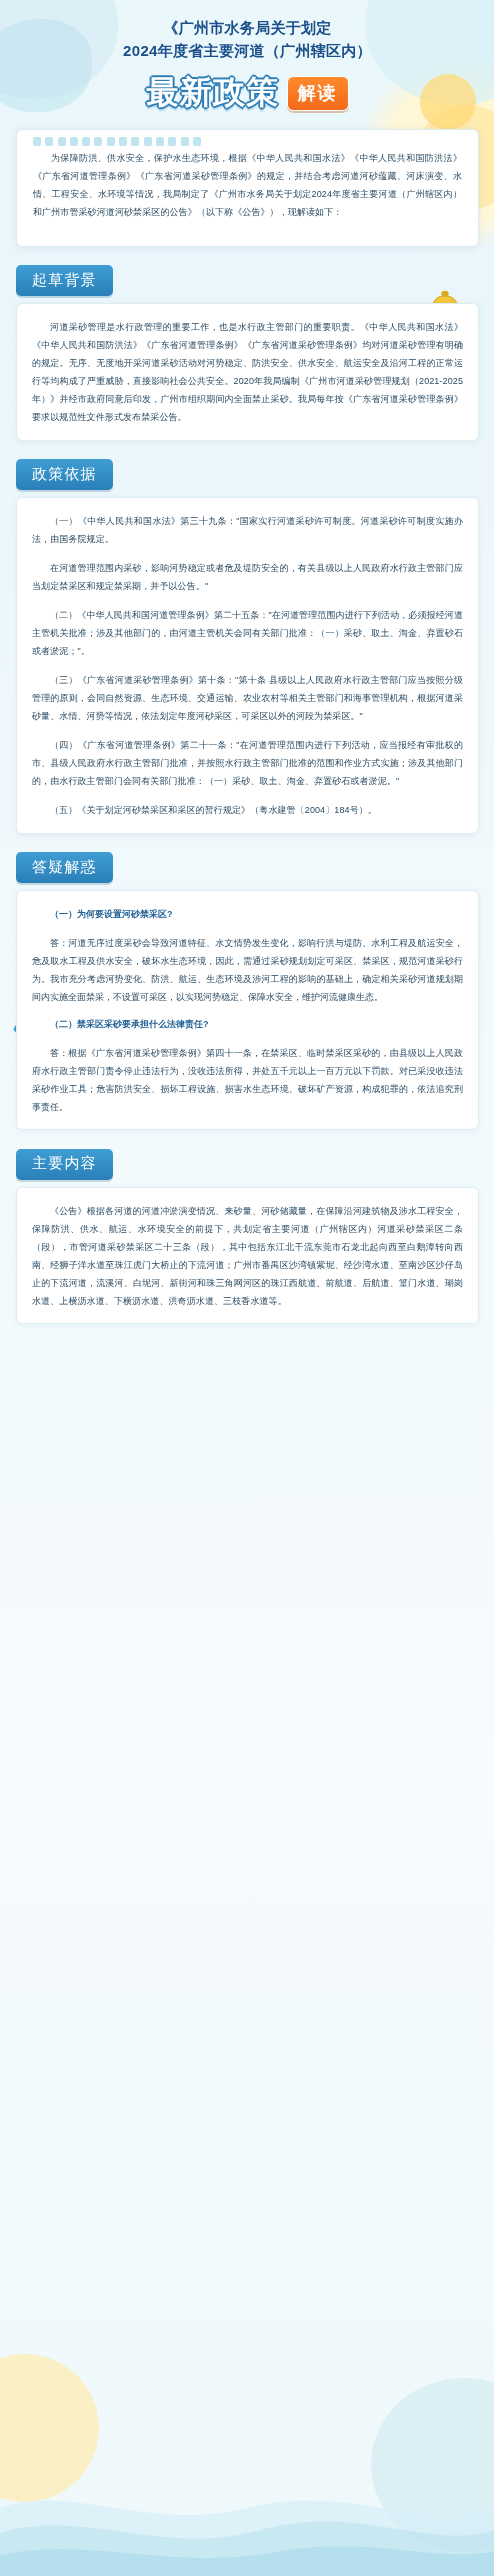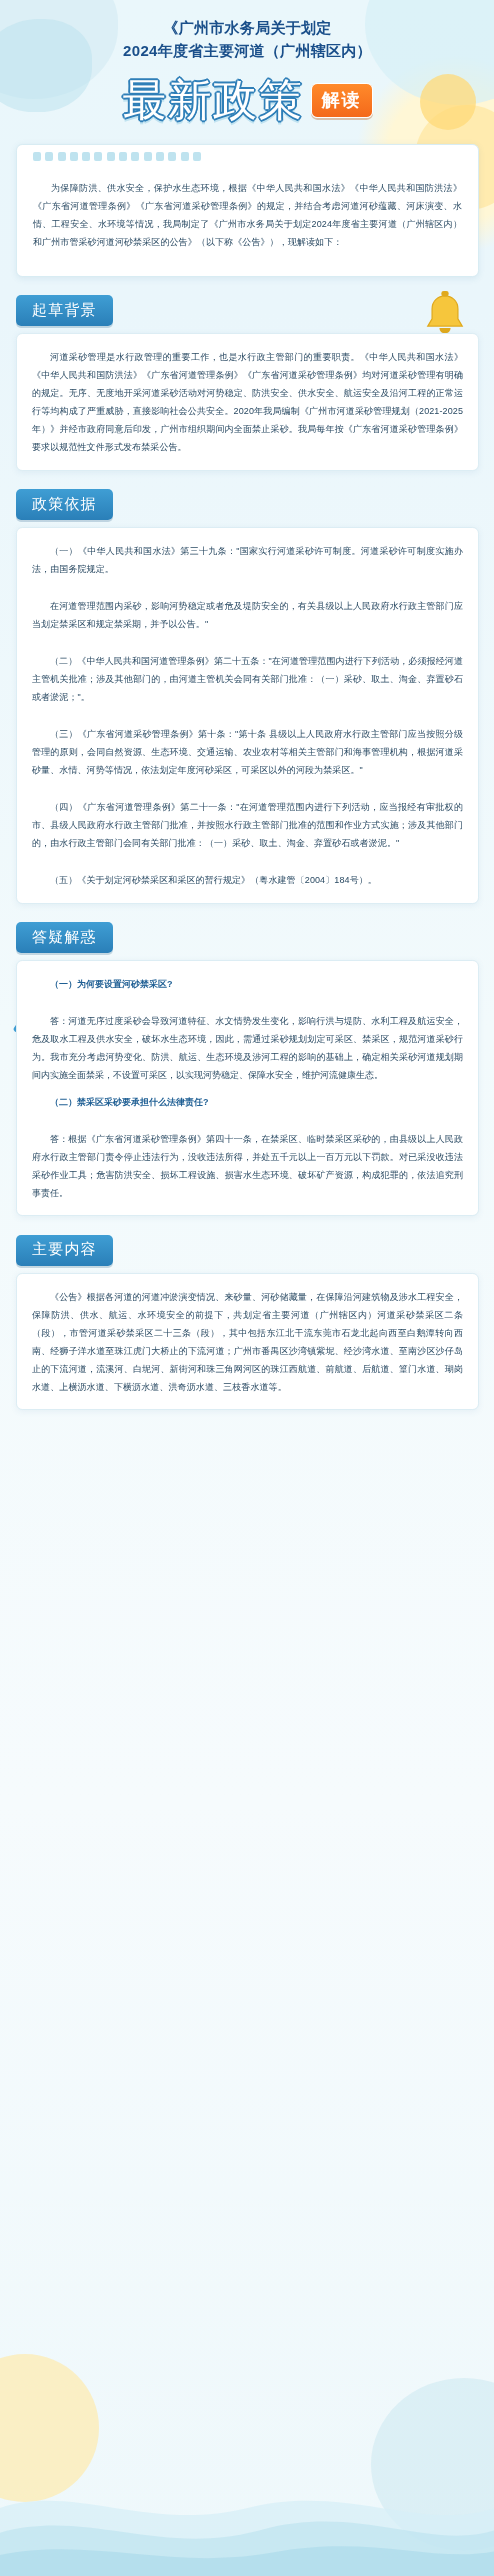--- a/index.html
+++ b/index.html
@@ -89,22 +89,22 @@
 
   .bigtitle {
     position: relative;
     margin-top: 8.7px;
     display: flex;
     align-items: center;
     justify-content: center;
     gap: 7.4px;
   }
   .bigtitle .zhengce {
-    font-size: 44px;
-    font-weight: normal;
+    font-size: 32px;
+    font-weight: bold;
     letter-spacing: 1.2px;
     color: #ffffff;
     text-shadow:
       1.9px 0 0 #2f7fb8, -1.9px 0 0 #2f7fb8, 0 1.9px 0 #2f7fb8, 0 -1.9px 0 #2f7fb8,
       1.2px 1.2px 0 #2f7fb8, -1.2px 1.2px 0 #2f7fb8, 1.2px -1.2px 0 #2f7fb8, -1.2px -1.2px 0 #2f7fb8,
       0 4.3px 0 #bfe2f0;
     -webkit-text-stroke: 0;
   }
   .bigtitle .jiedu {
     display: inline-block;
@@ -123,21 +123,21 @@
   .card-wrap {
     position: relative;
     z-index: 3;
     margin: 11px 16px 0 16px;
   }
   .intro-card {
     position: relative;
     background: #ffffff;
     border: 0.6px solid #d8ecf3;
     border-radius: 6.2px;
-    padding: 25px 16px 16px 16px;
+    padding: 10px 16px 16px 16px;
     box-shadow: 0 1.2px 6.2px rgba(60,120,160,.10);
   }
   .intro-deco {
     position: absolute;
     top: 7.4px; left: 16px;
     display: flex; gap: 4.3px;
   }
   .intro-deco i {
     display: block;
     width: 8px; height: 9.3px;
@@ -171,21 +171,21 @@
     box-shadow: 0 1.9px 0 rgba(30,90,130,.22);
   }
   .sec-body {
     margin-top: 7.4px;
     background: #ffffff;
     border: 0.6px solid #dcedf4;
     border-radius: 6.2px;
     padding: 13.6px 15px;
     box-shadow: 0 1.2px 6.2px rgba(60,120,160,.08);
   }
-  .sec-body p + p { margin-top: 19px; }
+  .sec-body p + p { margin-top: 11px; }
   .sec-body p { margin: 0; }
 
   .qa-q {
     color: #1f5f94;
     font-weight: bold;
     font-size: 9px;
     line-height: 2.0;
     text-indent: 2em;
     margin: 0 0 1.2px 0;
   }

